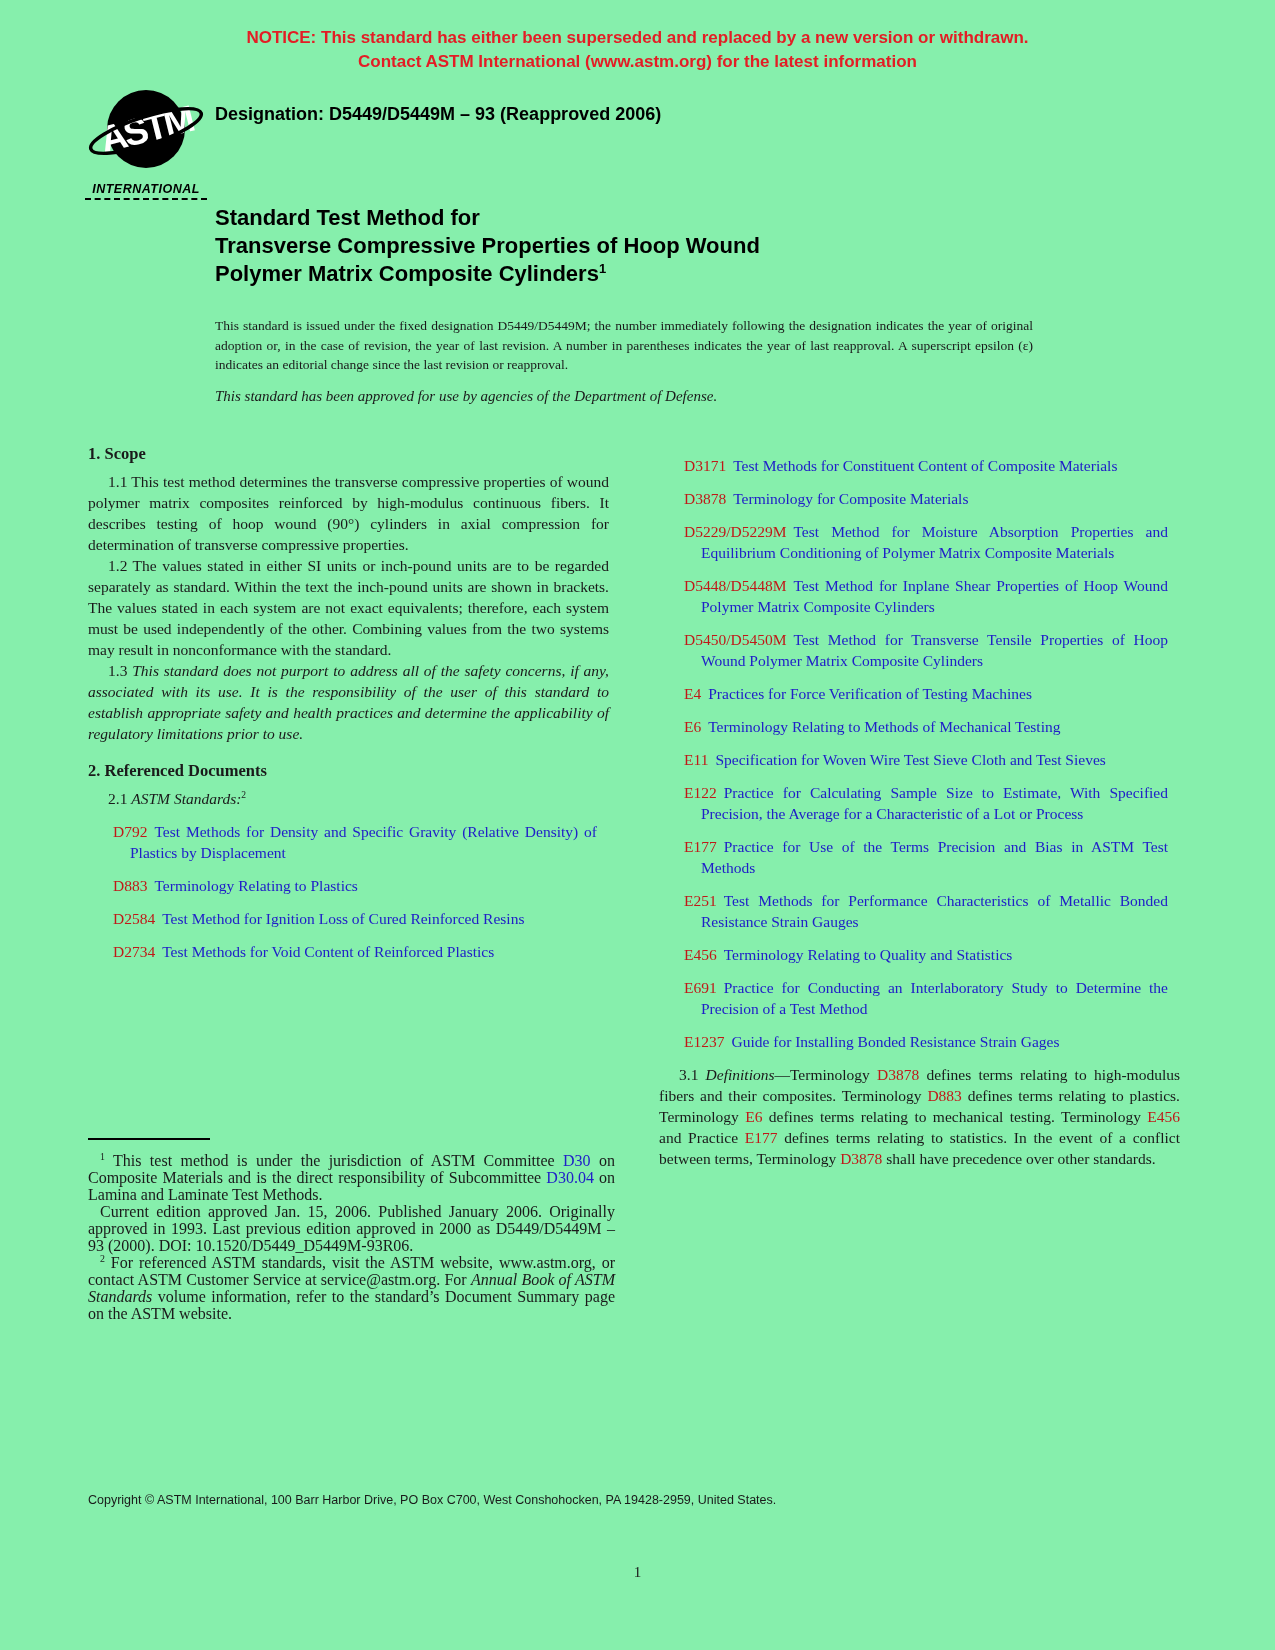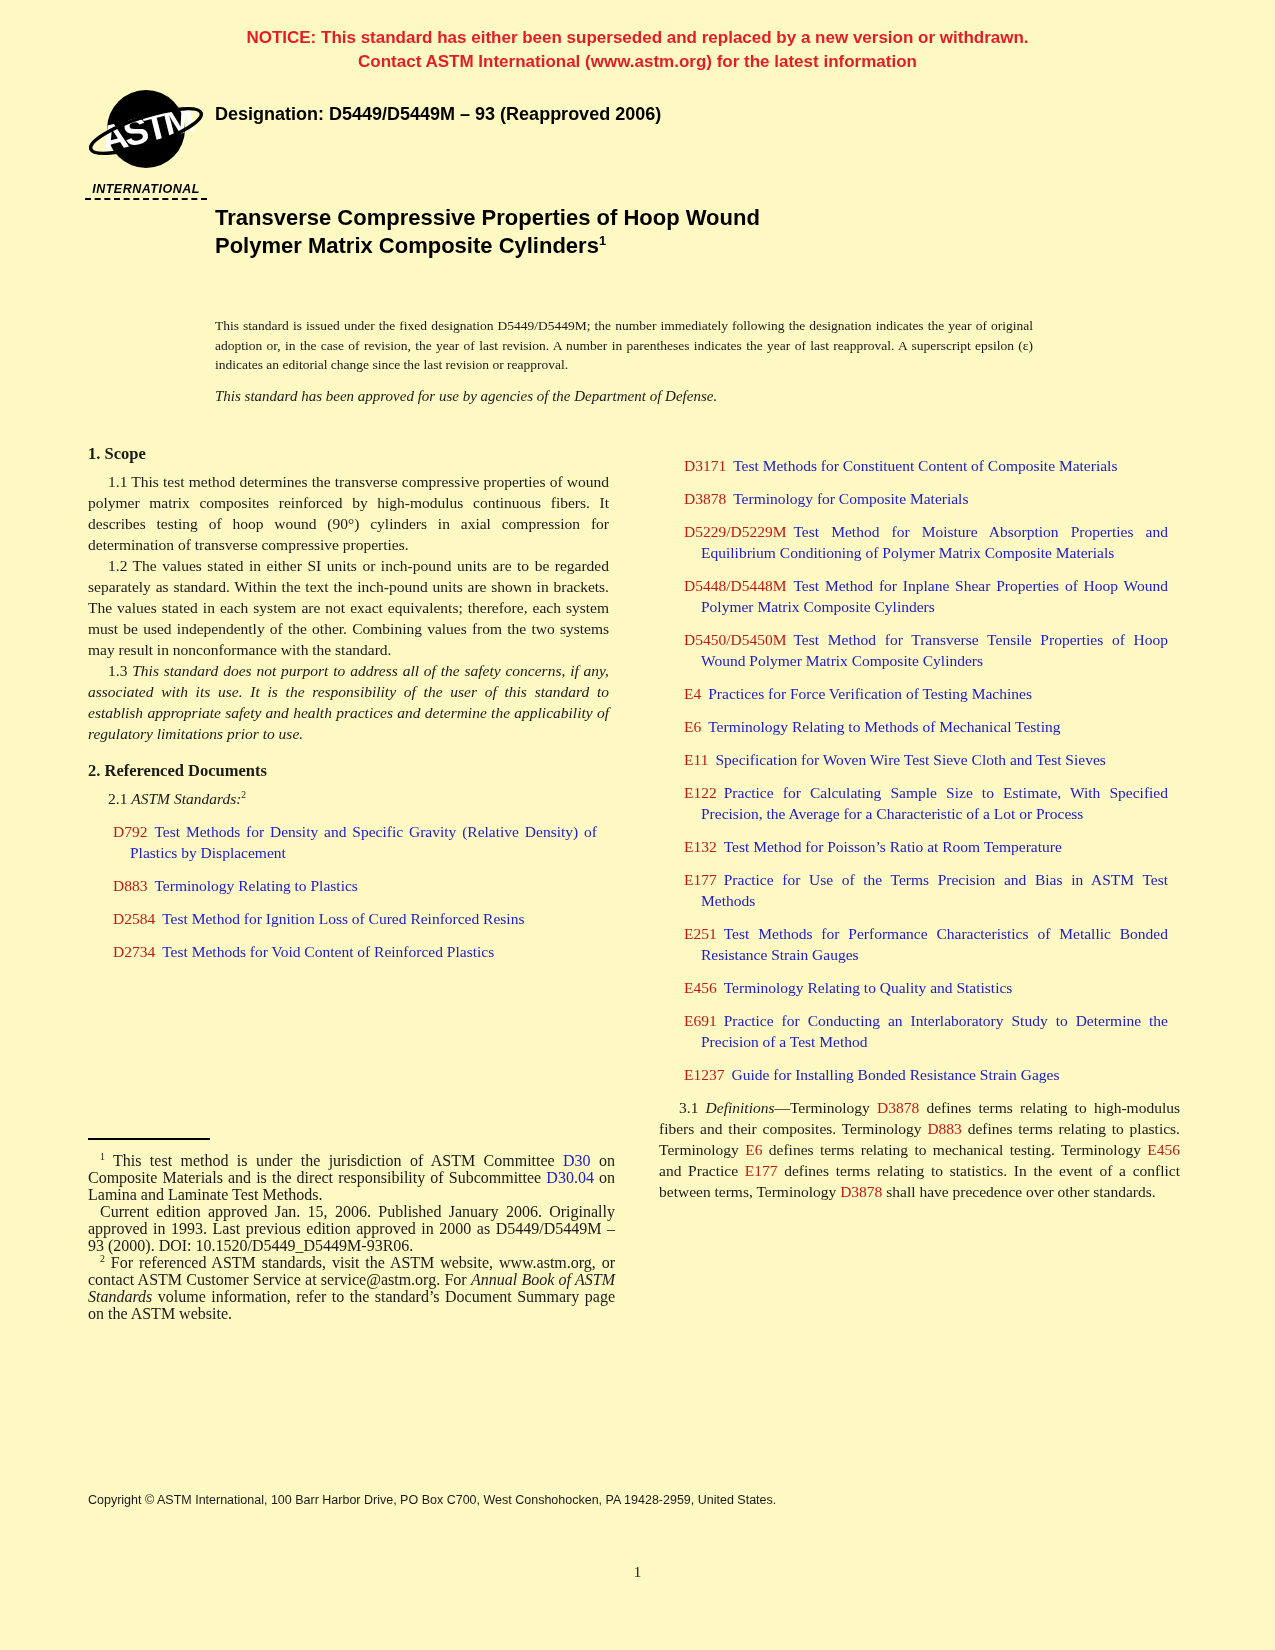--- a/index.html
+++ b/index.html
@@ -3,21 +3,21 @@
 <meta charset="utf-8">
 <style>
   :root{
     --notice_red:#e31d25;
     --code_red:#c01818;
     --link_blue:#2020c8;
     --text_black:#1a1a1a;
   }
   html,body{margin:0;padding:0;background:#ffffff;}
   .page{
-    position:relative;width:1275px;height:1650px;background:#fef9c3;
+    position:relative;width:1275px;height:1650px;background:#86efac;
     font-family:"Liberation Serif", serif;color:var(--text_black,#1a1a1a);
     overflow:hidden;
   }
   
   .notice{
     position:absolute;top:26px;left:0;right:0;text-align:center;
     font-family:"Liberation Sans", sans-serif;font-weight:bold;
     font-size:17px;line-height:24px;color:var(--notice_red,#e31d25);
   }
   
@@ -90,20 +90,21 @@
       <circle cx="61" cy="45" r="39" fill="#000"></circle>
       <text x="61" y="58" text-anchor="middle" font-family="Liberation Sans, sans-serif" font-weight="bold" font-size="37" letter-spacing="-3" fill="#ffffff" transform="rotate(-14 61 45)">ASTM</text>
       <ellipse cx="61" cy="47" rx="58" ry="14" fill="none" stroke="#000" stroke-width="3.5" transform="rotate(-18 61 47)"></ellipse>
     </svg>
     <div class="logo-sub">INTERNATIONAL</div>
   </div>
 
   <div class="designation">Designation: D5449/D5449M – 93 (Reapproved 2006)</div>
 
   <div class="doc-title">
+    <div>Standard Test Method for</div>
     <div>Transverse Compressive Properties of Hoop Wound</div>
     <div><span>Polymer Matrix Composite Cylinders</span><sup>1</sup></div>
   </div>
 
   <div class="issued">This standard is issued under the fixed designation D5449/D5449M; the number immediately following the designation indicates the year of original adoption or, in the case of revision, the year of last revision. A number in parentheses indicates the year of last reapproval. A superscript epsilon (ε) indicates an editorial change since the last revision or reapproval.</div>
 
   <div class="dod">This standard has been approved for use by agencies of the Department of Defense.</div>
 
   <div class="columns">
 
@@ -126,21 +127,20 @@
       <ul class="refs">
           <li><span class="ref-code">D3171</span><span class="ref-title">Test Methods for Constituent Content of Composite Materials</span></li>
           <li><span class="ref-code">D3878</span><span class="ref-title">Terminology for Composite Materials</span></li>
           <li><span class="ref-code">D5229/D5229M</span><span class="ref-title">Test Method for Moisture Absorption Properties and Equilibrium Conditioning of Polymer Matrix Composite Materials</span></li>
           <li><span class="ref-code">D5448/D5448M</span><span class="ref-title">Test Method for Inplane Shear Properties of Hoop Wound Polymer Matrix Composite Cylinders</span></li>
           <li><span class="ref-code">D5450/D5450M</span><span class="ref-title">Test Method for Transverse Tensile Properties of Hoop Wound Polymer Matrix Composite Cylinders</span></li>
           <li><span class="ref-code">E4</span><span class="ref-title">Practices for Force Verification of Testing Machines</span></li>
           <li><span class="ref-code">E6</span><span class="ref-title">Terminology Relating to Methods of Mechanical Testing</span></li>
           <li><span class="ref-code">E11</span><span class="ref-title">Specification for Woven Wire Test Sieve Cloth and Test Sieves</span></li>
           <li><span class="ref-code">E122</span><span class="ref-title">Practice for Calculating Sample Size to Estimate, With Specified Precision, the Average for a Characteristic of a Lot or Process</span></li>
-          <li><span class="ref-code">E132</span><span class="ref-title">Test Method for Poisson’s Ratio at Room Temperature</span></li>
           <li><span class="ref-code">E177</span><span class="ref-title">Practice for Use of the Terms Precision and Bias in ASTM Test Methods</span></li>
           <li><span class="ref-code">E251</span><span class="ref-title">Test Methods for Performance Characteristics of Metallic Bonded Resistance Strain Gauges</span></li>
           <li><span class="ref-code">E456</span><span class="ref-title">Terminology Relating to Quality and Statistics</span></li>
           <li><span class="ref-code">E691</span><span class="ref-title">Practice for Conducting an Interlaboratory Study to Determine the Precision of a Test Method</span></li>
           <li><span class="ref-code">E1237</span><span class="ref-title">Guide for Installing Bonded Resistance Strain Gages</span></li>
         </ul>
       <p class="par"><span>3.1 </span><span class="italic">Definitions</span><span>—Terminology </span><span class="red">D3878</span><span> defines terms relating to high-modulus fibers and their composites. Terminology </span><span class="red">D883</span><span> defines terms relating to plastics. Terminology </span><span class="red">E6</span><span> defines terms relating to mechanical testing. Terminology </span><span class="red">E456</span><span> and Practice </span><span class="red">E177</span><span> defines terms relating to statistics. In the event of a conflict between terms, Terminology </span><span class="red">D3878</span><span> shall have precedence over other standards.</span></p>
     </div>
 
   </div>

